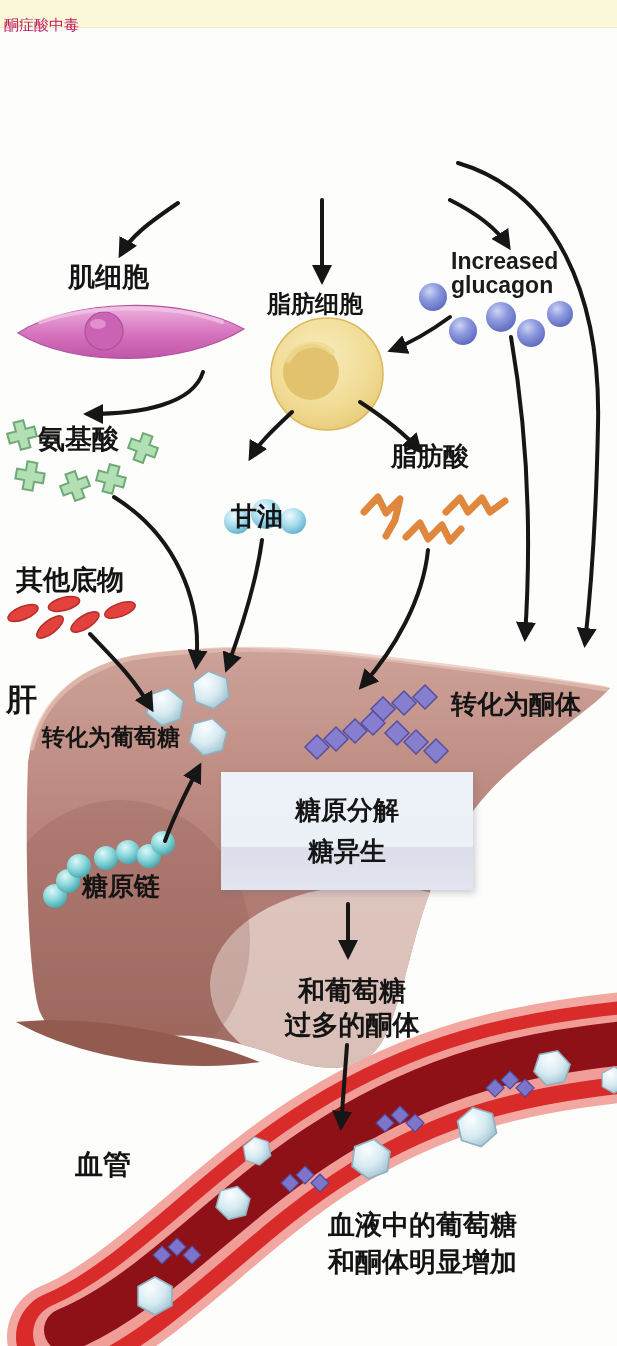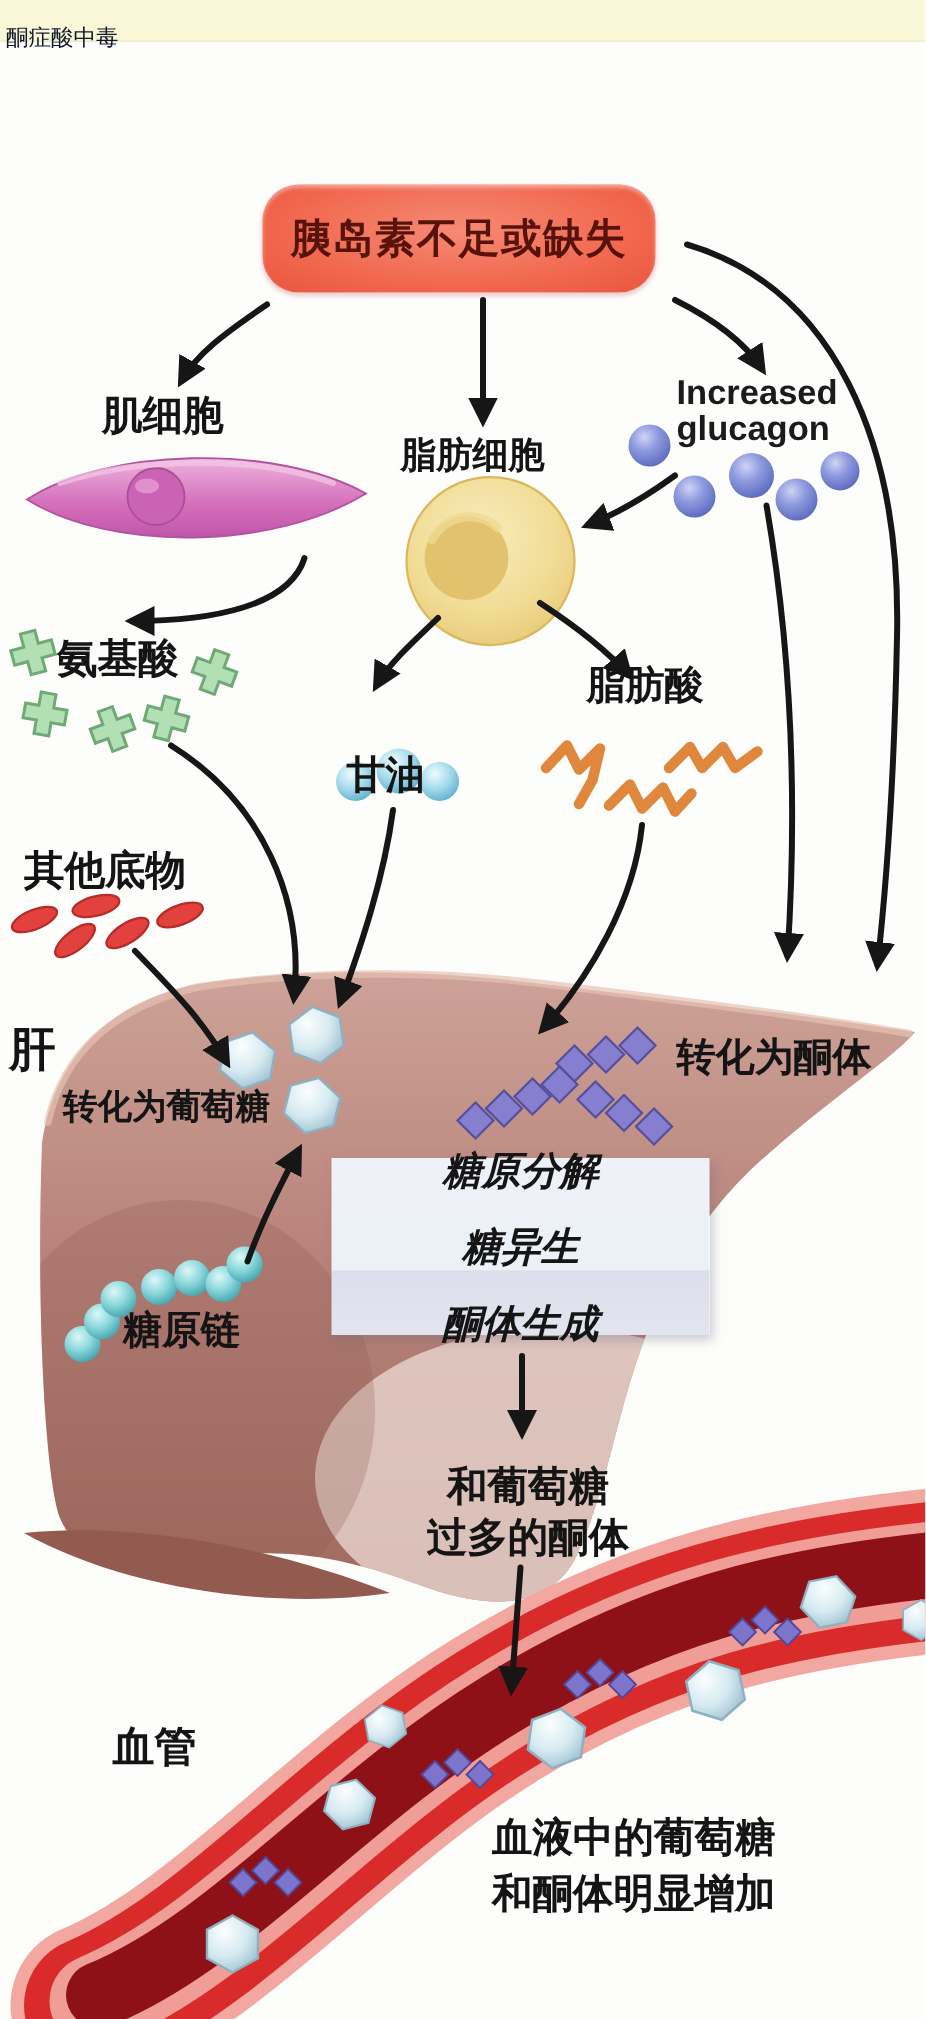--- a/index.html
+++ b/index.html
@@ -6,21 +6,21 @@
   .page{
     position:relative;width:617px;height:1346px;overflow:hidden;
     background:#fdfdfc;
     font-family:"Liberation Sans","DejaVu Sans",sans-serif;
   }
   .topbar{
     position:absolute;left:0;top:0;width:617px;height:28px;
     background:#fbf7d9;border-bottom:1px solid #f0ecc8;
     display:flex;align-items:center;box-sizing:border-box;padding-left:4px;
   }
-  .topbar-title{font-size:15px;color:#0f172a;font-weight:400;margin-top:24px;}
+  .topbar-title{font-size:15px;color:#be185d;font-weight:400;margin-top:24px;}
   svg.canvas{position:absolute;left:0;top:0;}
   .lbl{
     position:absolute;color:#141414;font-weight:700;white-space:nowrap;
     line-height:1.15;
   }
   .page-title{font-size:37px;letter-spacing:2px;}
   .insulin-box{
     position:absolute;left:175px;top:123px;width:262px;height:72px;
     border-radius:24px;
     background:radial-gradient(ellipse at 50% 42%, #f68a74 0%, #f1684f 62%, #ea543f 100%);
@@ -30,22 +30,21 @@
   .insulin-box .txt{font-size:27px;font-weight:700;color:#571309;letter-spacing:1px;}
   .glucagon-lbl{
     position:absolute;left:451px;top:249px;font-weight:600;font-size:23px;
     color:#1b1b1b;line-height:24px;
   }
   .process-box{
     position:absolute;left:221px;top:772px;width:252px;height:118px;
     background:linear-gradient(180deg,#eef1f8 0%,#ecf0f7 63%,#dcdfeb 64%,#e2e5ef 100%);
     box-shadow:2px 3px 7px rgba(110,110,130,.35);
     display:flex;flex-direction:column;align-items:center;justify-content:center;
-    gap:16px;
-    font-style:italic;
+    gap:6px;
   }
   .process-box .pline{font-size:26px;font-weight:700;color:#151515;}
   .excess{
     position:absolute;left:262px;top:974px;width:180px;text-align:center;
     font-weight:700;font-size:27px;color:#141414;line-height:34px;
   }
   .blood{
     position:absolute;left:328px;top:1207px;
     font-weight:700;font-size:27px;color:#141414;line-height:37px;
   }
@@ -259,23 +258,20 @@
       <path d="M 90,634 C 112,657 133,677 151,708"></path>
       <path d="M 262,540 C 256,585 241,630 227,668"></path>
       <path d="M 428,550 C 423,600 394,650 362,686"></path>
       <path d="M 165,841 C 175,813 188,788 199,767"></path>
       <path d="M 348,904 L 348,955"></path>
       <path d="M 347,1045 L 341,1126"></path>
     </g>
   </svg>
 
 
-  <div class="insulin-box">
-    <span class="txt">胰岛素不足或缺失</span>
-  </div>
 
   <div class="lbl" style="left:68px;top:262px;font-size:27px;">肌细胞</div>
 
   <div class="lbl" style="left:267px;top:290px;font-size:24px;">脂肪细胞</div>
 
   <div class="glucagon-lbl">
     <div>Increased</div>
     <div>glucagon</div>
   </div>
 
@@ -289,21 +285,20 @@
 
   <div class="lbl" style="left:6px;top:682px;font-size:31px;">肝</div>
 
   <div class="lbl" style="left:42px;top:724px;font-size:23px;">转化为葡萄糖</div>
 
   <div class="lbl" style="left:451px;top:690px;font-size:26px;">转化为酮体</div>
 
   <div class="process-box">
     <div class="pline">糖原分解</div>
     <div class="pline">糖异生</div>
-    <div class="pline">酮体生成</div>
   </div>
 
   <div class="lbl" style="left:82px;top:872px;font-size:26px;">糖原链</div>
 
   <div class="excess">
     <div>和葡萄糖</div>
     <div>过多的酮体</div>
   </div>
 
   <div class="lbl" style="left:75px;top:1149px;font-size:28px;">血管</div>

